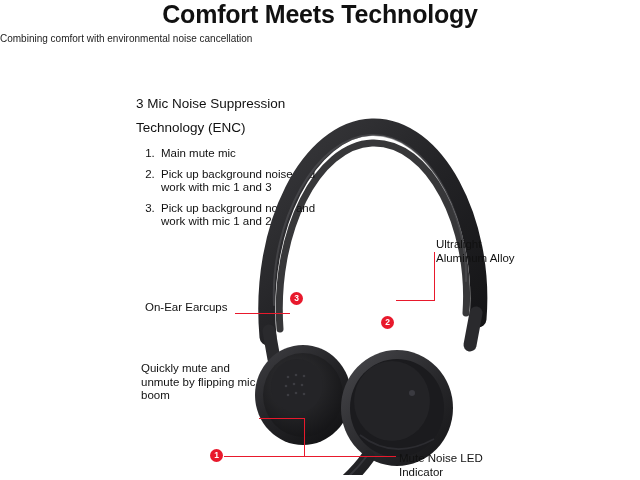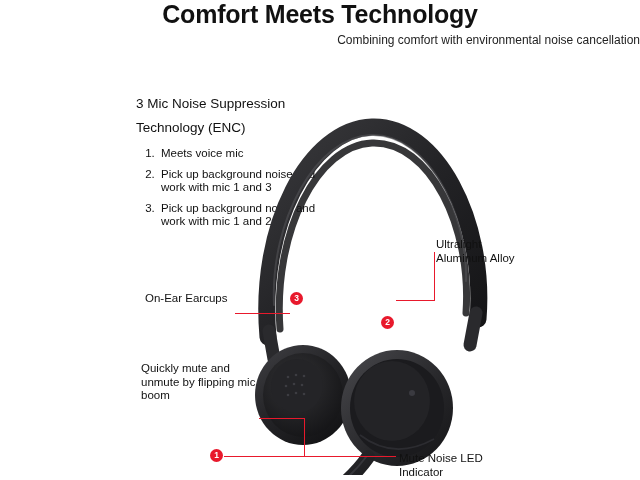--- a/index.html
+++ b/index.html
@@ -29,22 +29,22 @@
     font-size: 25px;
     font-weight: bold;
     letter-spacing: -0.2px;
     color: #111111;
   }
   .subhead {
     position: absolute;
     top: 33px;
     left: 0;
     width: 640px;
-    text-align: right;
-    font-size: 12px;
+    text-align: left;
+    font-size: 10px;
     color: #222222;
   }
 
   
   .enc-block {
     position: absolute;
     left: 136px;
     top: 92px;
     width: 190px;
   }
@@ -65,21 +65,21 @@
     padding-left: 3px;
   }
 
   
   .label {
     position: absolute;
     font-size: 11.5px;
     line-height: 13.6px;
     color: #111111;
   }
-  .label-on-ear { left: 145px; top: 292px; }
+  .label-on-ear { left: 145px; top: 301px; }
   .label-mute-boom { left: 141px; top: 362px; width: 120px; }
   .label-ultralight { left: 436px; top: 238px; width: 80px; }
   .label-led { left: 399px; top: 452px; width: 120px; }
 
   
   .line {
     position: absolute;
     background: #e8192c;
   }
   .line-h { height: 1px; }
@@ -115,21 +115,21 @@
 <body>
 
 <div class="page">
 
   <div class="headline">Comfort Meets Technology</div>
   <div class="subhead">Combining comfort with environmental noise cancellation</div>
 
   <div class="enc-block">
     <div class="enc-title">3 Mic Noise Suppression Technology (ENC)</div>
     <ol class="enc-list">
-      <li>Meets voice mic</li>
+      <li>Main mute mic</li>
       <li>Pick up background noise and work with mic 1 and 3</li>
       <li>Pick up background noise and work with mic 1 and 2</li>
     </ol>
   </div>
 
   <svg class="headset" viewBox="0 0 260 370">
     <defs>
       <linearGradient id="gBand" x1="0" y1="0" x2="1" y2="1">
         <stop offset="0%" stop-color="#3a3a3d"></stop>
         <stop offset="50%" stop-color="#232326"></stop>

